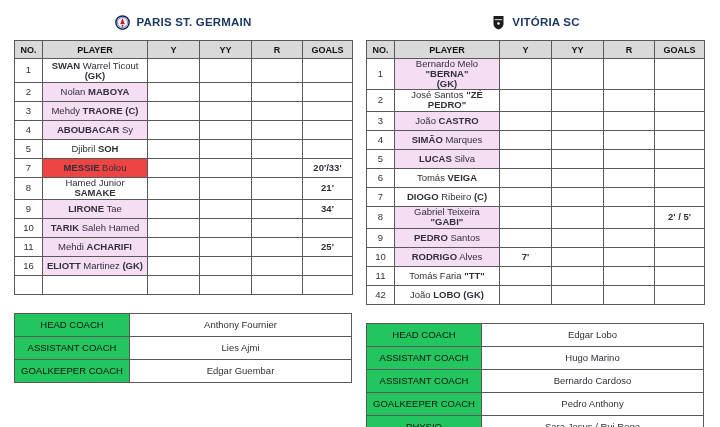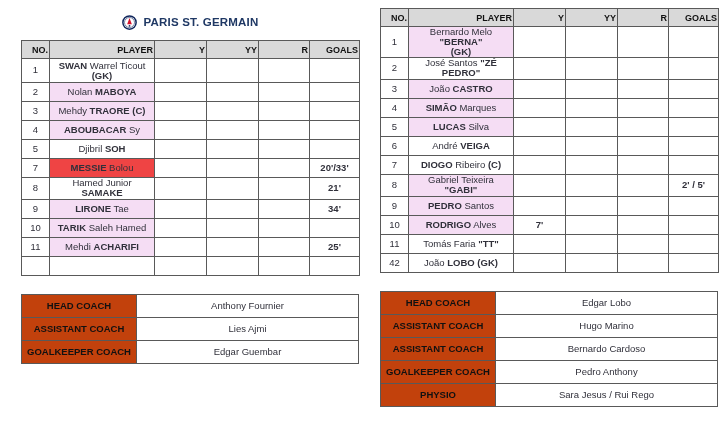--- a/index.html
+++ b/index.html
@@ -6,46 +6,46 @@
   body{
     width:720px;height:427px;overflow:hidden;
     font-family:"Liberation Sans","DejaVu Sans",sans-serif;
     color:#30303a;
     -webkit-font-smoothing:antialiased;
   }
   .page{
     box-sizing:border-box;width:720px;height:427px;
     padding:8px 14px 0 14px;display:flex;gap:14px;background:#fff;
   }
-  .team{width:338px;flex:0 0 338px;margin-left:7px;}
+  .team{width:338px;flex:0 0 338px;}
   .team-header{
     height:24px;margin:2px 0 6px 0;
     display:flex;align-items:center;justify-content:center;gap:6px;
   }
   .team-title{
     margin:0;font-size:11.5px;font-weight:700;color:#1f3864;letter-spacing:.2px;
   }
   table{border-collapse:collapse;table-layout:fixed;width:338px;border:1.5px solid #404040;}
   td,th{border:1px solid #595959;overflow:hidden;}
   thead th{
     background:#d9d9d9;height:17px;font-size:9px;font-weight:700;color:#111;
-    text-align:right;padding:0 1px;
+    text-align:center;padding:0 1px;
   }
   tbody td{
     height:18px;font-size:9.5px;text-align:center;vertical-align:middle;
     padding:0 2px;line-height:1.1;color:#30303a;
   }
   tr.two-line td{height:23px;}
   tr.two-line .name-line{line-height:10px;}
   td.stat{font-weight:700;}
   td.pink{background:#f5ddf4;}
   td.magenta{background:#ef4444;}
   .staff-table{margin-top:18px;}
   .staff-table td{height:22px;font-size:9.5px;text-align:center;vertical-align:middle;padding:0 3px;}
-  .staff-table td.role{background:#c2410c;font-weight:700;color:#111;}
+  .staff-table td.role{background:#22c55e;font-weight:400;color:#111;}
   .logo{display:inline-flex;align-items:center;justify-content:center;width:16px;height:16px;}
   b,.b{font-weight:700;}
 </style>
 </head>
 <body>
 
 <div class="page">
 
   <section class="team">
     <header class="team-header">
@@ -174,20 +174,30 @@
             <td>11</td>
             <td class="pink">
               <div class="name-line"><span>Mehdi </span><span class="b">ACHARIFI</span></div>
             </td>
             <td class="stat"></td>
             <td class="stat"></td>
             <td class="stat"></td>
             <td class="stat">25'</td>
           </tr>
           <tr>
+            <td>16</td>
+            <td class="pink">
+              <div class="name-line"><span class="b">ELIOTT</span><span> Martinez </span><span class="b">(GK)</span></div>
+            </td>
+            <td class="stat"></td>
+            <td class="stat"></td>
+            <td class="stat"></td>
+            <td class="stat"></td>
+          </tr>
+          <tr>
             <td></td>
             <td>
               <div class="name-line"></div>
             </td>
             <td class="stat"></td>
             <td class="stat"></td>
             <td class="stat"></td>
             <td class="stat"></td>
           </tr>
         </tbody>
@@ -208,20 +218,30 @@
           </tr>
           <tr>
             <td class="role">GOALKEEPER COACH</td>
             <td>Edgar Guembar</td>
           </tr>
         </tbody>
     </table>
   </section>
 
   <section class="team">
+    <header class="team-header">
+      <span class="logo">
+        <svg viewBox="0 0 20 24" width="13" height="15" aria-hidden="true">
+          <path d="M2 1.5 H18 V13.5 C18 18.8 14.2 21.8 10 23 C5.8 21.8 2 18.8 2 13.5 Z" fill="#1c1c1c"></path>
+          <path d="M4 7.5 H16" stroke="#ffffff" stroke-width="1.4"></path>
+          <circle cx="10" cy="13.5" r="2.1" fill="#ffffff"></circle>
+        </svg>
+      </span>
+      <h1 class="team-title">VITÓRIA SC</h1>
+    </header>
     <table class="players-table">
       <colgroup>
         <col style="width:28px">
           <col style="width:105px">
           <col style="width:52px">
         <col style="width:52px">
           <col style="width:51px">
           <col style="width:50px">
       </colgroup>
       <thead>
@@ -282,21 +302,21 @@
               <div class="name-line"><span class="b">LUCAS</span><span> Silva</span></div>
             </td>
             <td class="stat"></td>
             <td class="stat"></td>
             <td class="stat"></td>
             <td class="stat"></td>
           </tr>
           <tr>
             <td>6</td>
             <td>
-              <div class="name-line"><span>André </span><span class="b">VEIGA</span></div>
+              <div class="name-line"><span>Tomás </span><span class="b">VEIGA</span></div>
             </td>
             <td class="stat"></td>
             <td class="stat"></td>
             <td class="stat"></td>
             <td class="stat"></td>
           </tr>
           <tr>
             <td>7</td>
             <td>
               <div class="name-line"><span class="b">DIOGO</span><span> Ribeiro </span><span class="b">(C)</span></div>

